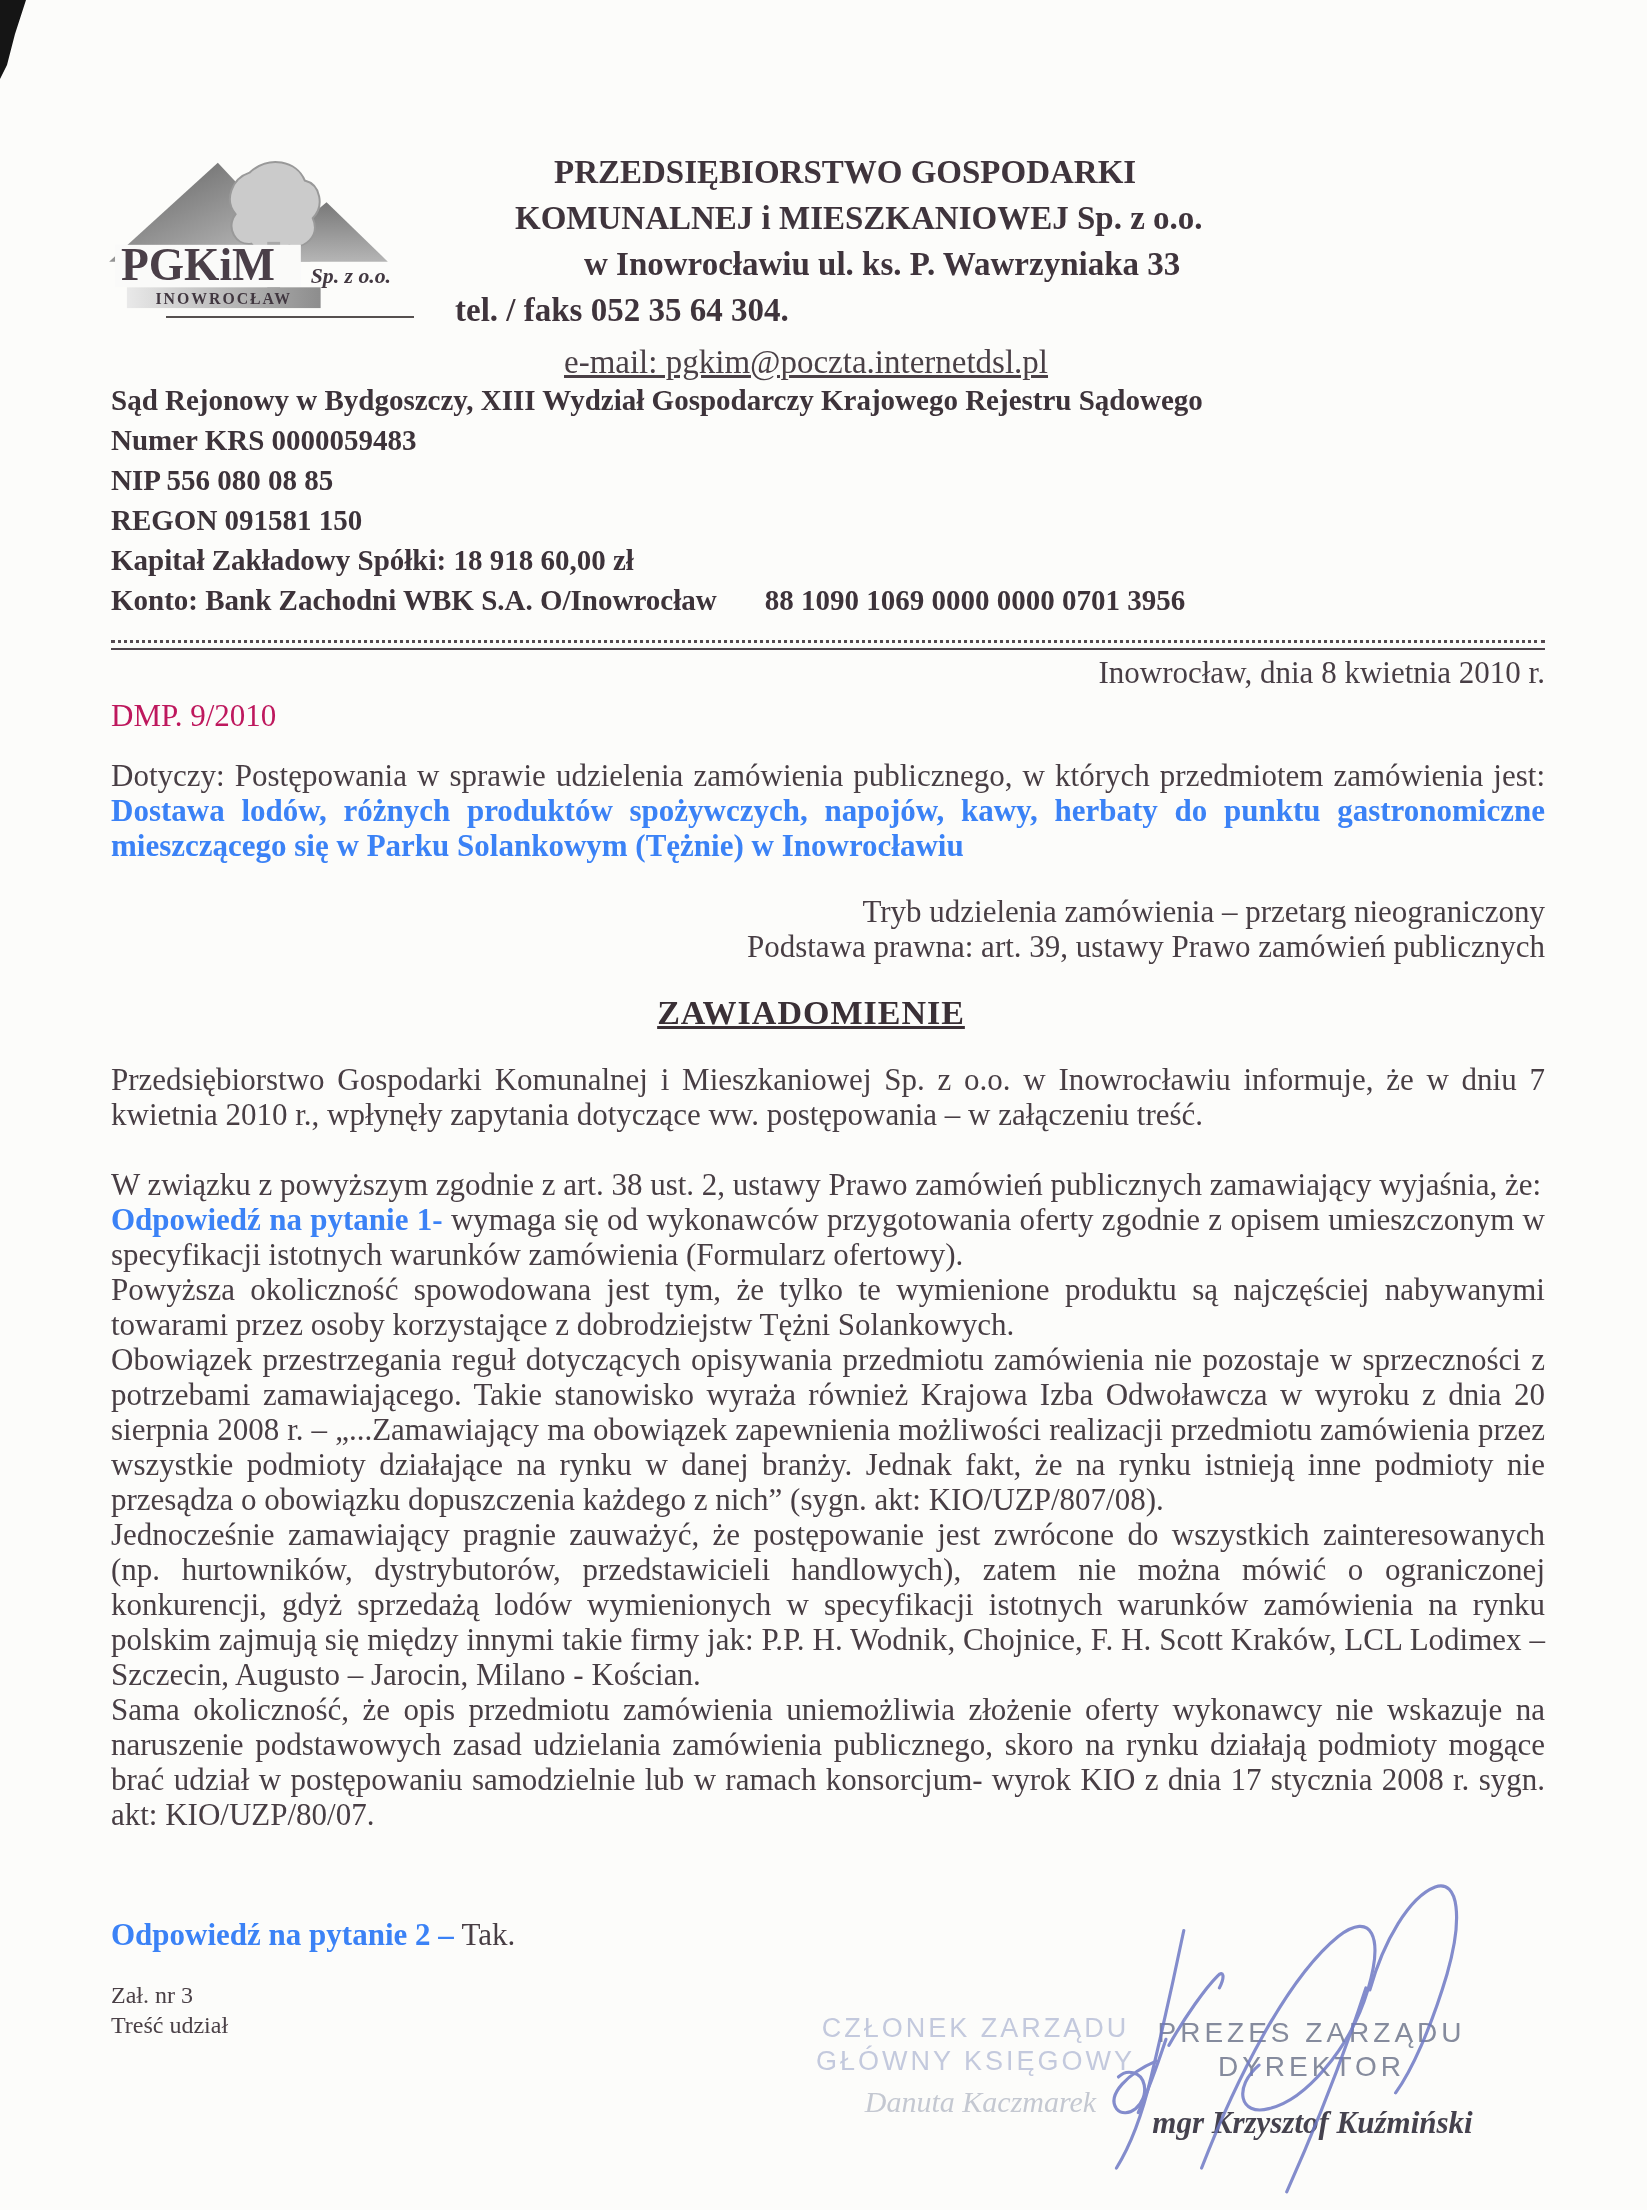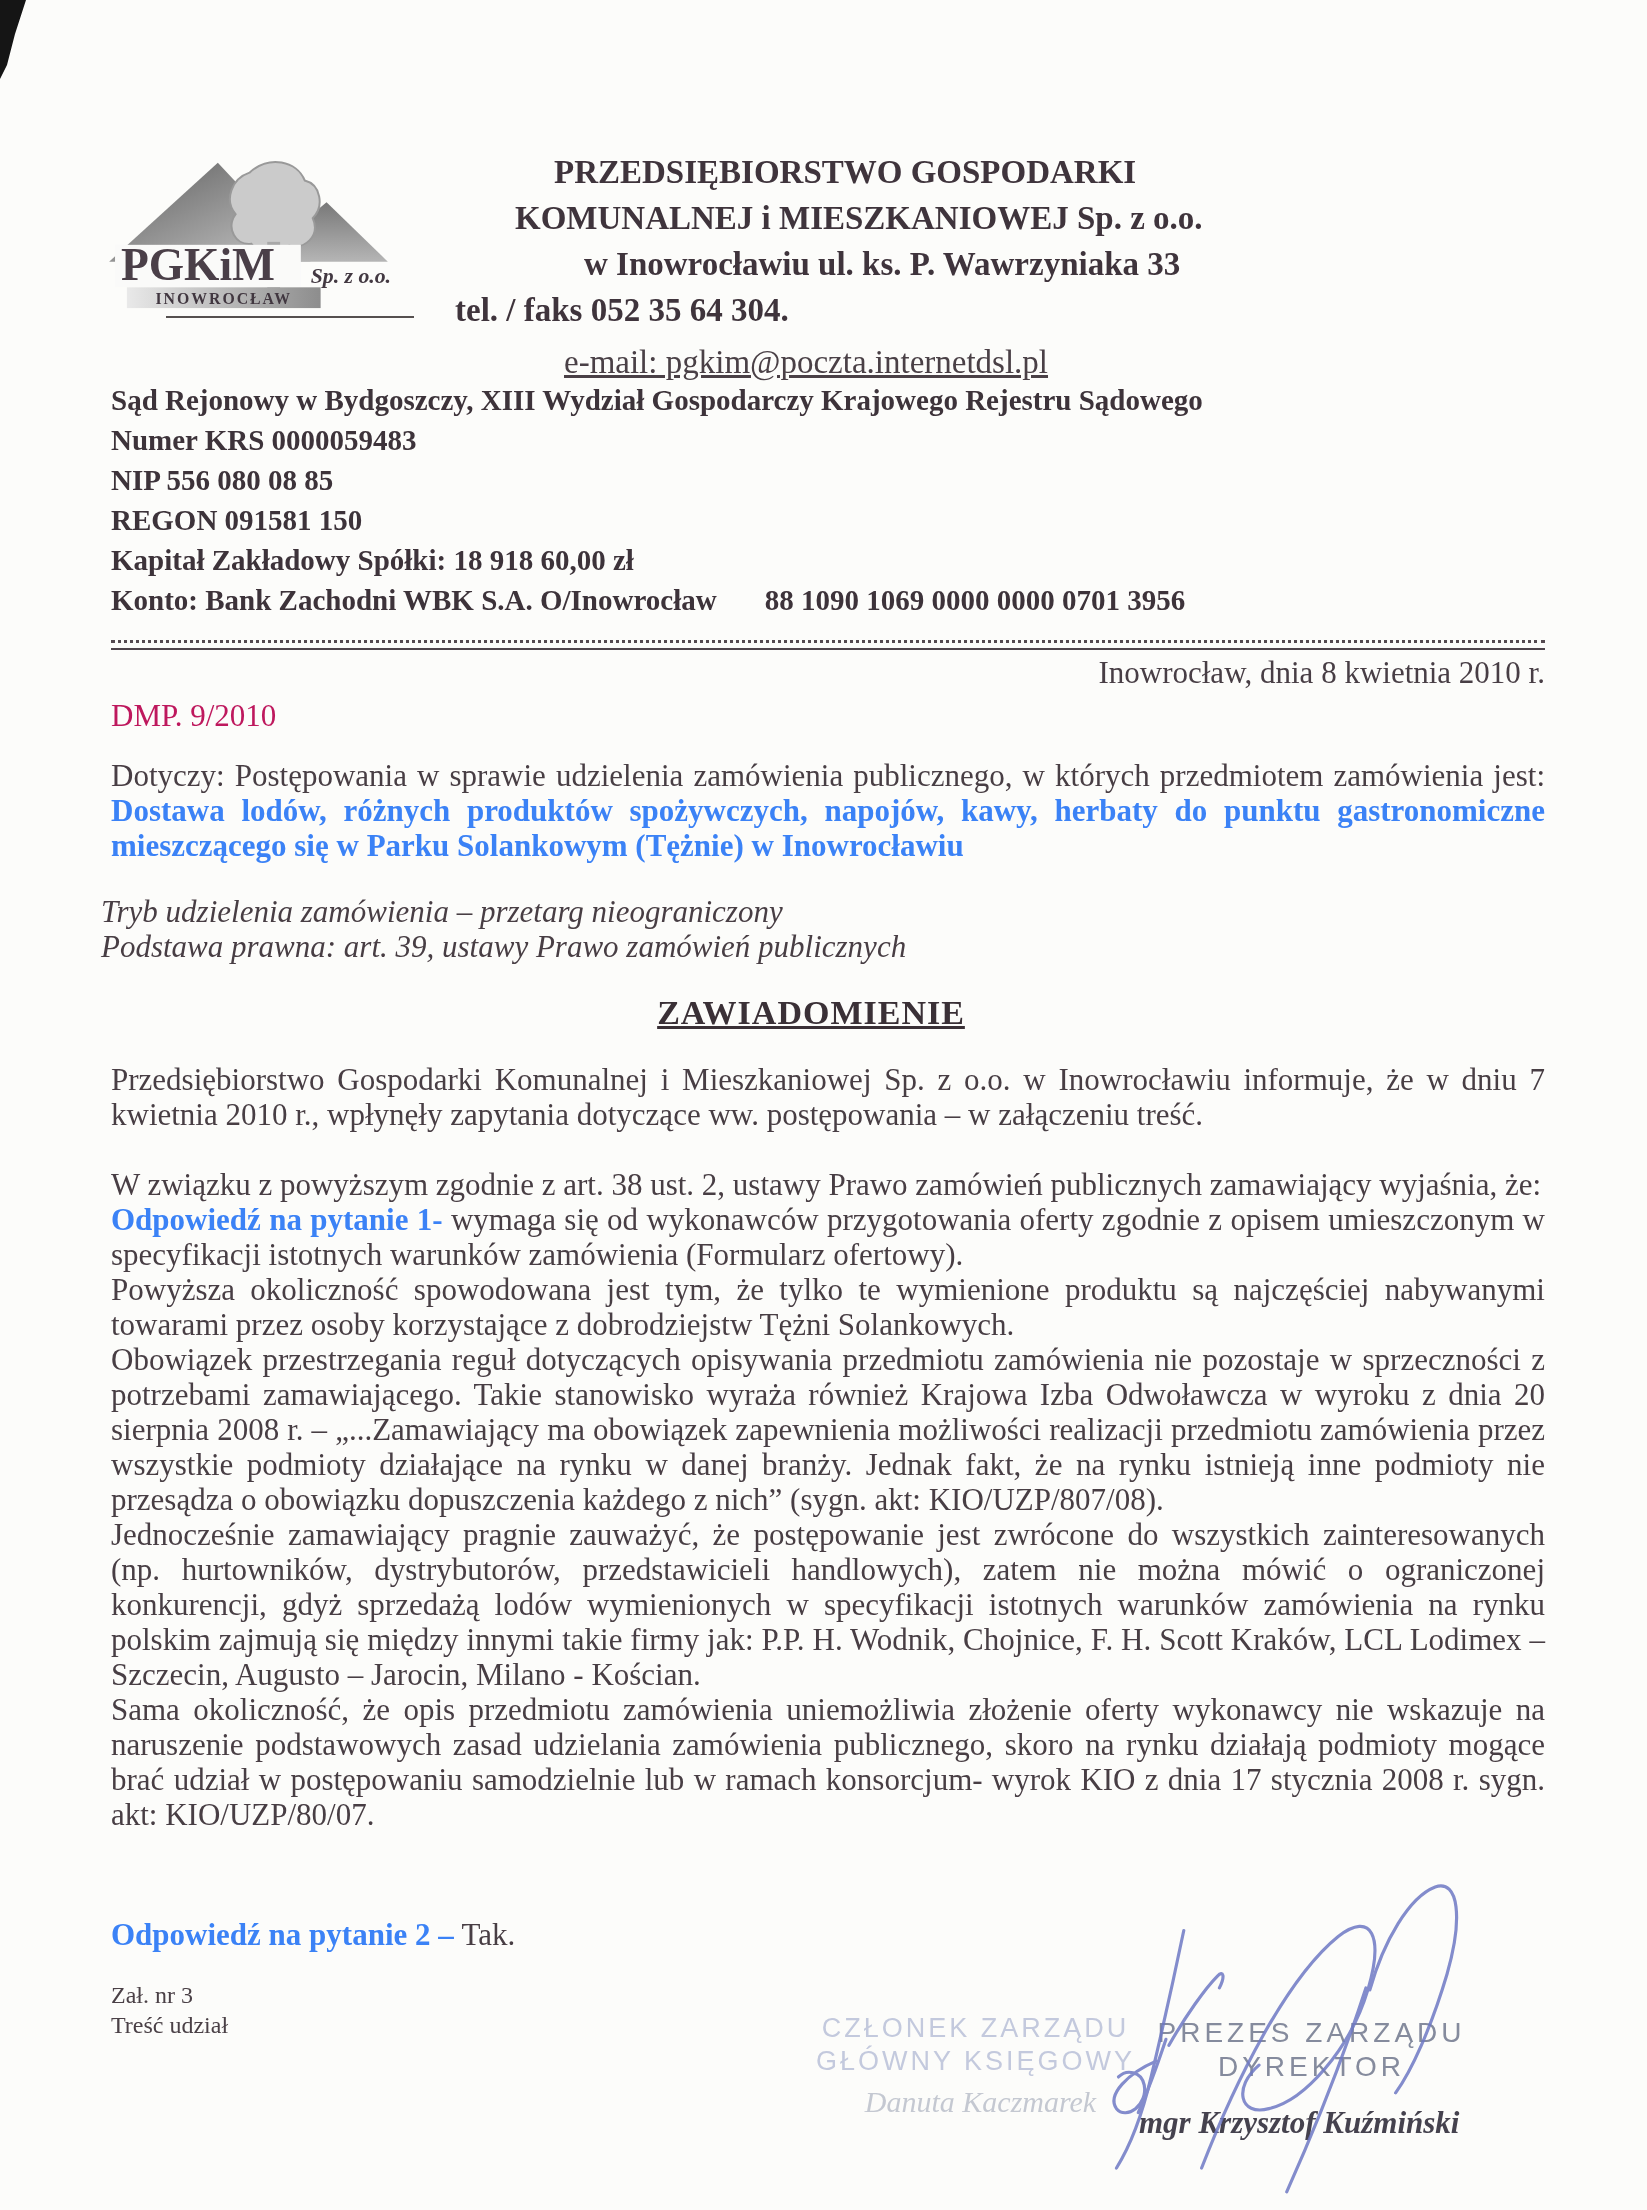--- a/index.html
+++ b/index.html
@@ -37,38 +37,38 @@
   .sep-dotted{left:111px;top:640px;width:1434px;height:0;border-top:3px dotted #544a50;}
   .sep-solid{left:111px;top:648px;width:1434px;height:0;border-top:2px solid #4d434a;}
   
   .dateline{left:111px;top:655px;width:1434px;text-align:right;font-size:31px;color:#483e45;}
   .refline{left:111px;top:698px;font-size:31px;color:#be185d;}
   
   .para{font-size:31px;line-height:35px;text-align:justify;color:#483e44;}
   .para p{margin:0;}
   b,.bold{font-weight:bold;color:#3b82f6;}
   .subject{left:111px;top:758px;width:1434px;}
-  .procedure{left:101px;top:894px;width:1434px;text-align:left;font-style:italic;}
+  .procedure{left:111px;top:894px;width:1434px;text-align:right;}
   .doc-title{left:94px;top:994px;width:1434px;text-align:center;
     font-weight:bold;font-size:34px;letter-spacing:1px;color:#3a3036;text-decoration:underline;}
   .intro{left:111px;top:1062px;width:1434px;}
   .mainblock{left:111px;top:1167px;width:1434px;}
   .answer2{left:111px;top:1917px;width:1434px;}
   
   .attachment{left:111px;top:1980px;font-size:24px;line-height:30px;color:#4a4046;}
   
   .stamp-left{left:812px;top:2012px;width:327px;text-align:center;
     font-family:"Liberation Sans","DejaVu Sans",sans-serif;
     font-size:27px;line-height:33px;letter-spacing:3px;color:rgba(148,158,196,0.55);}
   .stamp-left-name{left:832px;top:2085px;width:297px;text-align:center;
     font-style:italic;font-size:30px;color:rgba(128,138,160,0.45);}
   .stamp-right{left:1148px;top:2016px;width:327px;text-align:center;
     font-family:"Liberation Sans","DejaVu Sans",sans-serif;
     font-size:28px;line-height:34px;letter-spacing:4px;color:#858b9d;}
-  .stamp-right-name{left:1139px;top:2105px;width:347px;
+  .stamp-right-name{left:1139px;top:2105px;width:347px;text-align:center;
     font-style:italic;font-weight:bold;font-size:31px;color:#45424e;}
   .sig-overlay{left:0;top:0;width:1647px;height:2211px;pointer-events:none;}
 </style>
 </head>
 <body>
 
 <div class="abs corner-blob"></div>
 
 <div class="abs logo-wrap">
   <svg width="289" height="170" viewBox="0 0 292 172">

